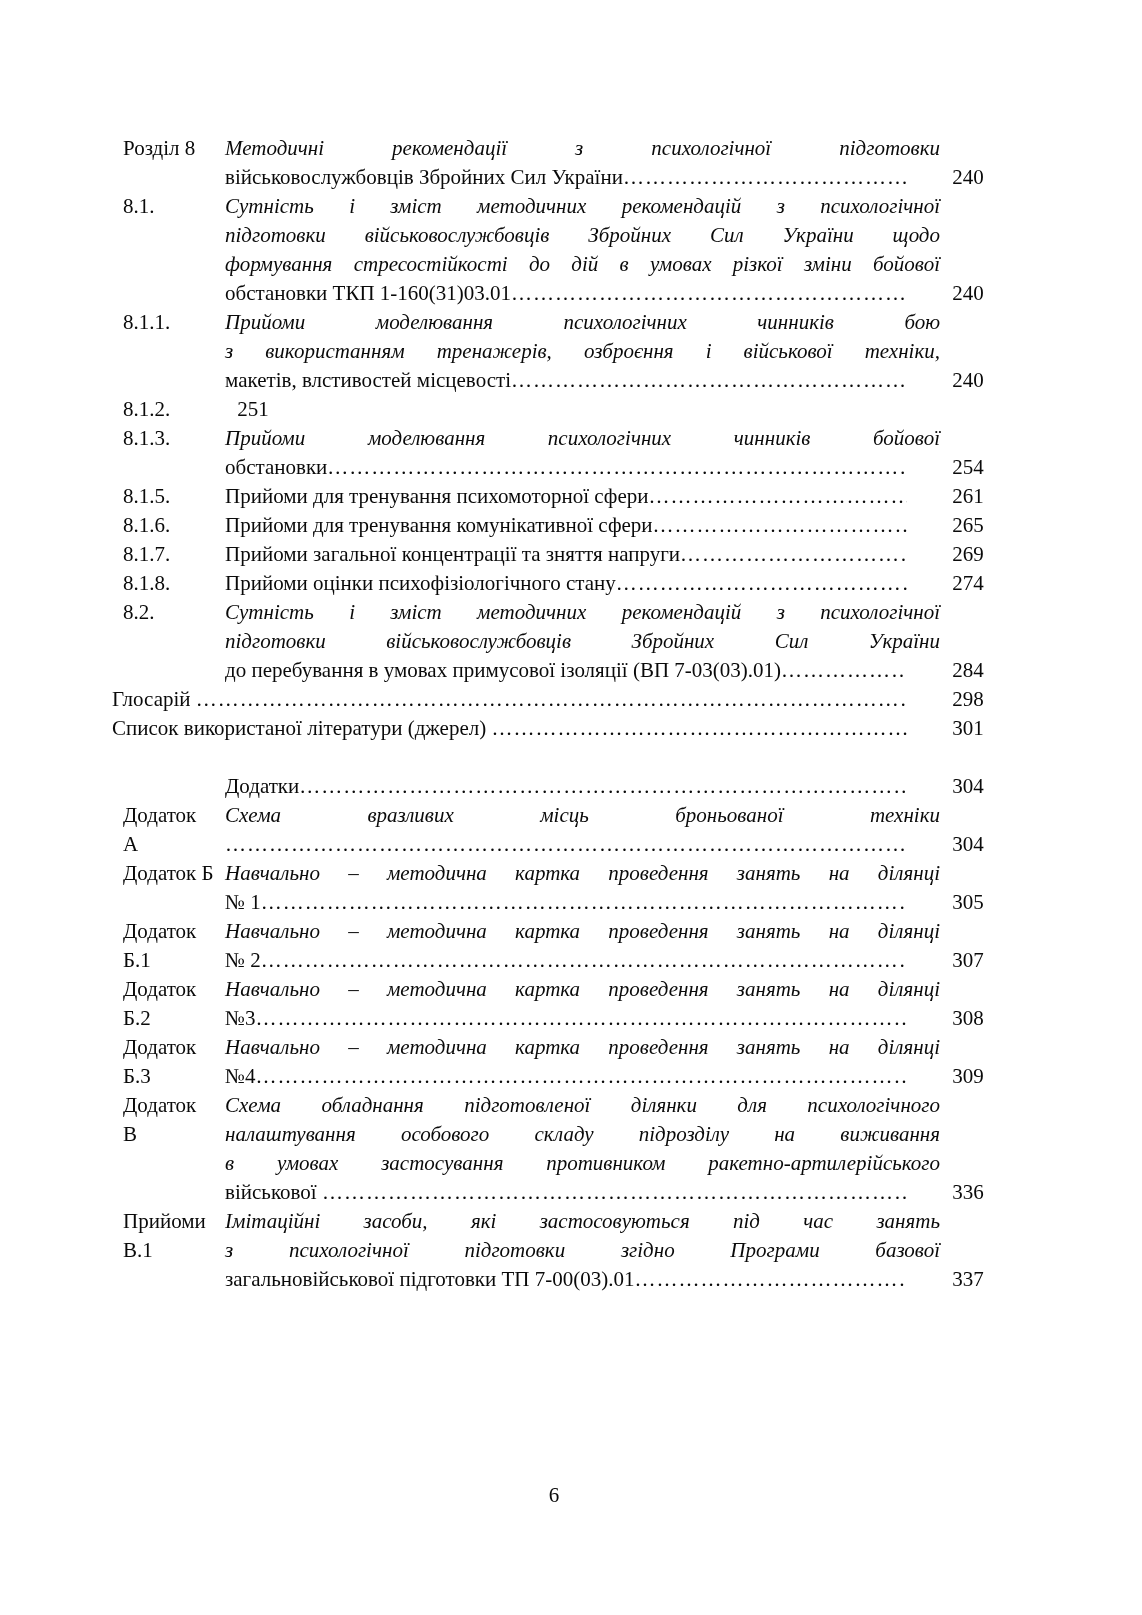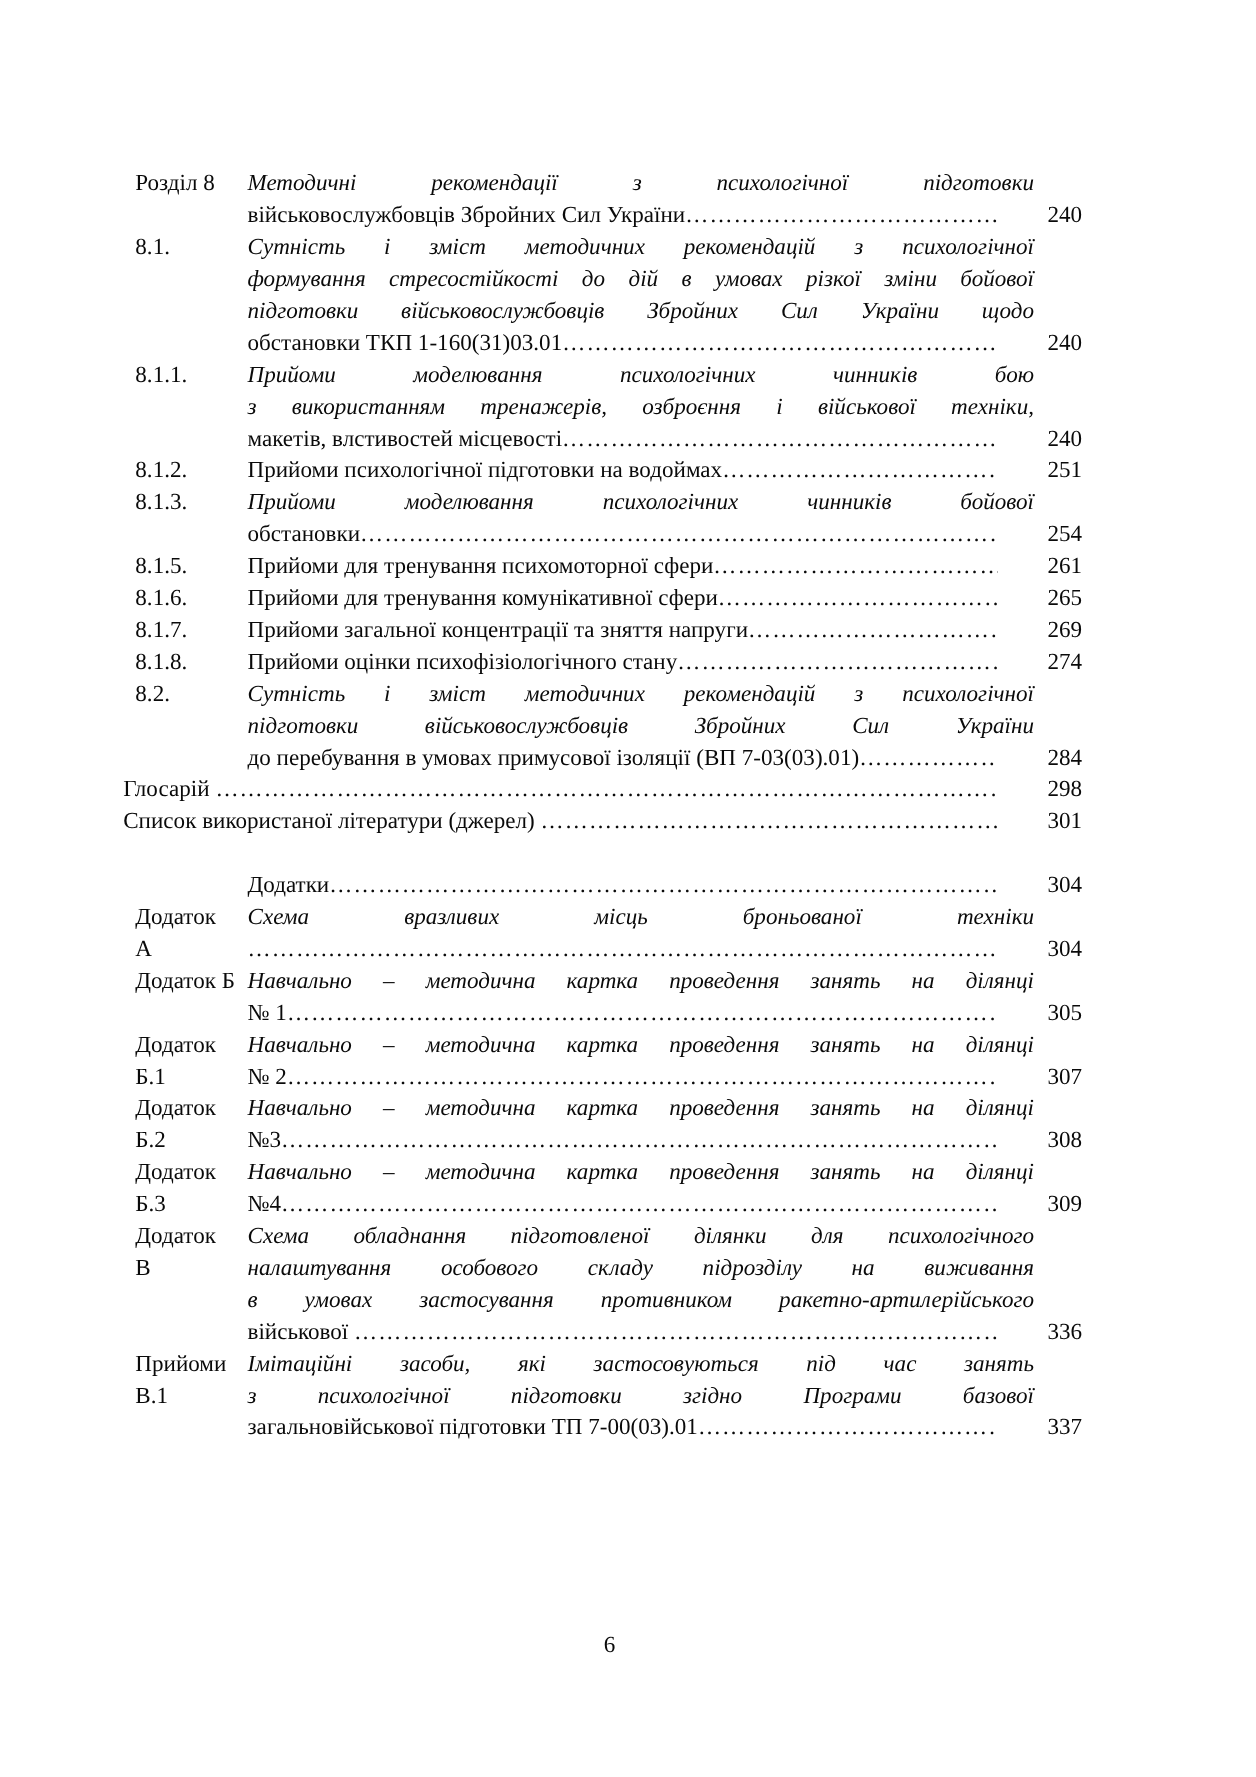--- a/index.html
+++ b/index.html
@@ -10,21 +10,21 @@
     font-family: "Liberation Serif", serif;
     font-size: 21px;
     line-height: 29px;
     color: #0a0a0a;
     position: relative;
     overflow: hidden;
   }
   .content {
     position: absolute;
     left: 112px;
-    top: 152px;
+    top: 134px;
     width: 884px;
   }
   .toc-row { display: flex; }
   .toc-label {
     flex: none;
     width: 92px;
     padding-left: 11px;
     margin-right: 10px;
   }
   .toc-lines {
@@ -75,22 +75,22 @@
           <span class="t">військовослужбовців Збройних Сил України</span>
           <span class="dots"></span>
         </div>
       </div>
     <div class="toc-page">240</div>
   </div>
     <div class="toc-row">
     <div class="toc-label">8.1.</div>
     <div class="toc-lines">
         <div class="line just">Сутність і зміст методичних рекомендацій з психологічної</div>
+        <div class="line just">підготовки військовослужбовців Збройних Сил України щодо</div>
         <div class="line just">формування стресостійкості до дій в умовах різкої зміни бойової</div>
-        <div class="line just">підготовки військовослужбовців Збройних Сил України щодо</div>
         <div class="line last">
           <span class="t">обстановки ТКП 1-160(31)03.01</span>
           <span class="dots"></span>
         </div>
       </div>
     <div class="toc-page">240</div>
   </div>
     <div class="toc-row">
     <div class="toc-label">8.1.1.</div>
     <div class="toc-lines">
@@ -98,26 +98,20 @@
         <div class="line just">з використанням тренажерів, озброєння і військової техніки,</div>
         <div class="line last">
           <span class="t">макетів, влстивостей місцевості</span>
           <span class="dots"></span>
         </div>
       </div>
     <div class="toc-page">240</div>
   </div>
     <div class="toc-row">
     <div class="toc-label">8.1.2.</div>
-    <div class="toc-lines">
-        <div class="line last">
-          <span class="t">Прийоми психологічної підготовки на водоймах</span>
-          <span class="dots"></span>
-        </div>
-      </div>
     <div class="toc-page">251</div>
   </div>
     <div class="toc-row">
     <div class="toc-label">8.1.3.</div>
     <div class="toc-lines">
         <div class="line just">Прийоми моделювання психологічних чинників бойової</div>
         <div class="line last">
           <span class="t">обстановки</span>
           <span class="dots"></span>
         </div>

